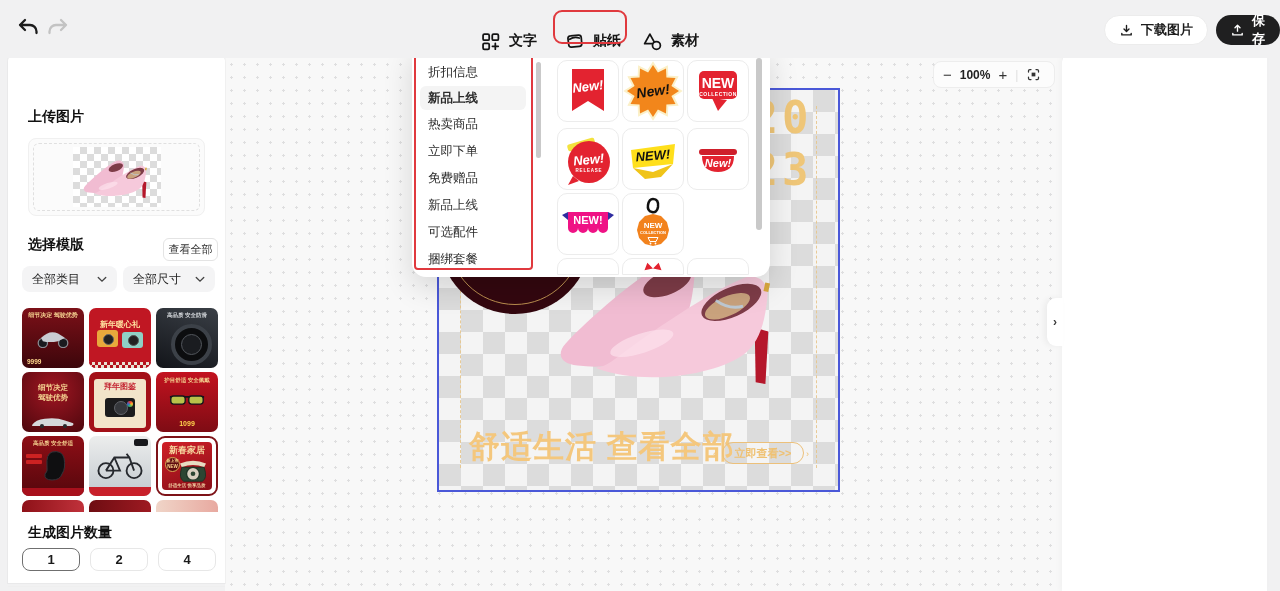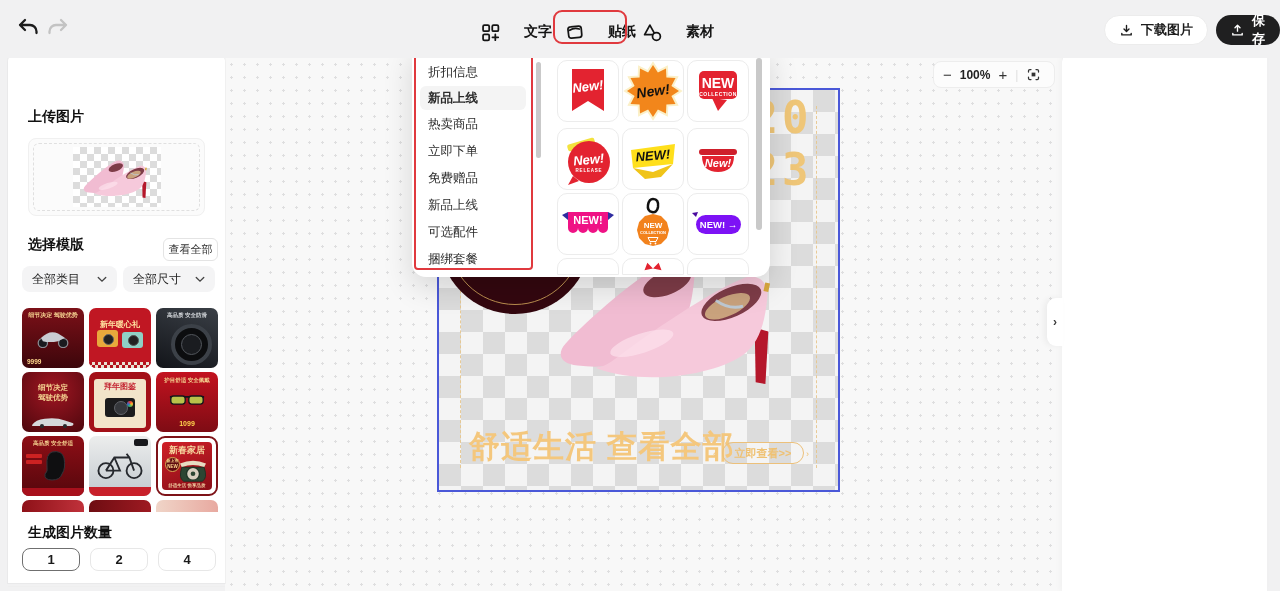--- a/index.html
+++ b/index.html
@@ -2,21 +2,21 @@
 <html><head>
 <meta charset="utf-8">
 <style>
   html,body{margin:0;padding:0;}
   body{width:1280px;height:591px;position:relative;overflow:hidden;
        background:#f1f1f2;font-family:"Liberation Sans","DejaVu Sans",sans-serif;
        -webkit-font-smoothing:antialiased;color:#1a1a1a;}
   
   #header{position:absolute;left:0;top:0;width:1280px;height:58px;background:#f1f1f2;z-index:50;}
   .iconbtn{position:absolute;width:26px;height:26px;cursor:pointer;}
-  .tab{position:absolute;top:16px;height:32px;display:flex;align-items:center;gap:23px;
+  .tab{position:absolute;top:25px;height:32px;display:flex;align-items:center;gap:8px;
        font-size:14px;font-weight:700;color:#141414;cursor:pointer;}
   #tab-sticker-box{position:absolute;left:553px;top:10px;width:74px;height:34px;
        border:2px solid #e0393e;border-radius:9px;box-sizing:border-box;z-index:51;}
   .pillbtn{position:absolute;top:15px;height:30px;border-radius:999px;display:flex;align-items:center;
        gap:7px;padding:0 14px;font-size:13px;font-weight:600;box-sizing:border-box;cursor:pointer;}
   #btn-download{left:1104px;background:#fff;color:#1c1c1c;border:1px solid #ececec;}
   #btn-save{left:1216px;background:#1f1f20;color:#fff;}
   
   #workspace{position:absolute;left:225px;top:58px;width:837px;height:533px;background:#f8f8f8;
      background-image:radial-gradient(#dededf 1.1px,transparent 1.1px);background-size:13px 13px;z-index:1;}
@@ -421,27 +421,20 @@
     <svg viewBox="0 0 60 60" width="60" height="60">
         <path d="M30,5 q6,0 5,8 q-1,6 -6,5 q-5,-1 -4,-7 q1,-6 5,-6" stroke="#111" stroke-width="2.5" fill="none"></path>
         <polygon points="46,36 43.9,44 38,49.9 30,52 22,49.9 16.1,44 14,36 16.1,28 22,22.1 30,20 38,22.1 43.9,28" fill="#f2821d"></polygon>
         <text x="30" y="34" text-anchor="middle" fill="#fff" font-size="8" font-weight="bold">NEW</text>
         <text x="30" y="40" text-anchor="middle" fill="#fff" font-size="4" font-weight="bold">COLLECTION</text>
         <path d="M25,43.5 h10 l-2,4 h-6 z" fill="none" stroke="#fff" stroke-width="1"></path>
         <circle cx="27.5" cy="49.5" r=".9" fill="#fff"></circle>
         <circle cx="32.5" cy="49.5" r=".9" fill="#fff"></circle>
       </svg>
   </div>
-  <div class="sticker-card" style="left:275px;top:149px;">
-    <svg viewBox="0 0 60 60" width="60" height="60">
-        <path d="M8,23 l-4,-4 l6,-1 z" fill="#4a0b9e"></path>
-        <rect x="8" y="21" width="45" height="19" rx="9.5" fill="#7d12f5"></rect>
-        <text x="30.5" y="34" text-anchor="middle" fill="#fff" font-size="9.5" font-weight="bold">NEW! →</text>
-      </svg>
-  </div>
 
   <div class="sticker-card" style="left:145px;top:214px;height:17px;border-radius:10px 10px 0 0;"></div>
   <div class="sticker-card" style="left:210px;top:214px;height:17px;border-radius:10px 10px 0 0;">
     <svg viewBox="0 0 60 18" width="60" height="17">
         <path d="M30,10 l6,-6 l3,8 z M30,10 l-6,-6 l-3,8 z M30,10 l0,8" fill="#e32330"></path>
       </svg>
   </div>
   <div class="sticker-card" style="left:275px;top:214px;height:17px;border-radius:10px 10px 0 0;"></div>
   <div class="vscroll" style="left:344px;top:14px;height:172px;width:6px;"></div>
 </div>

